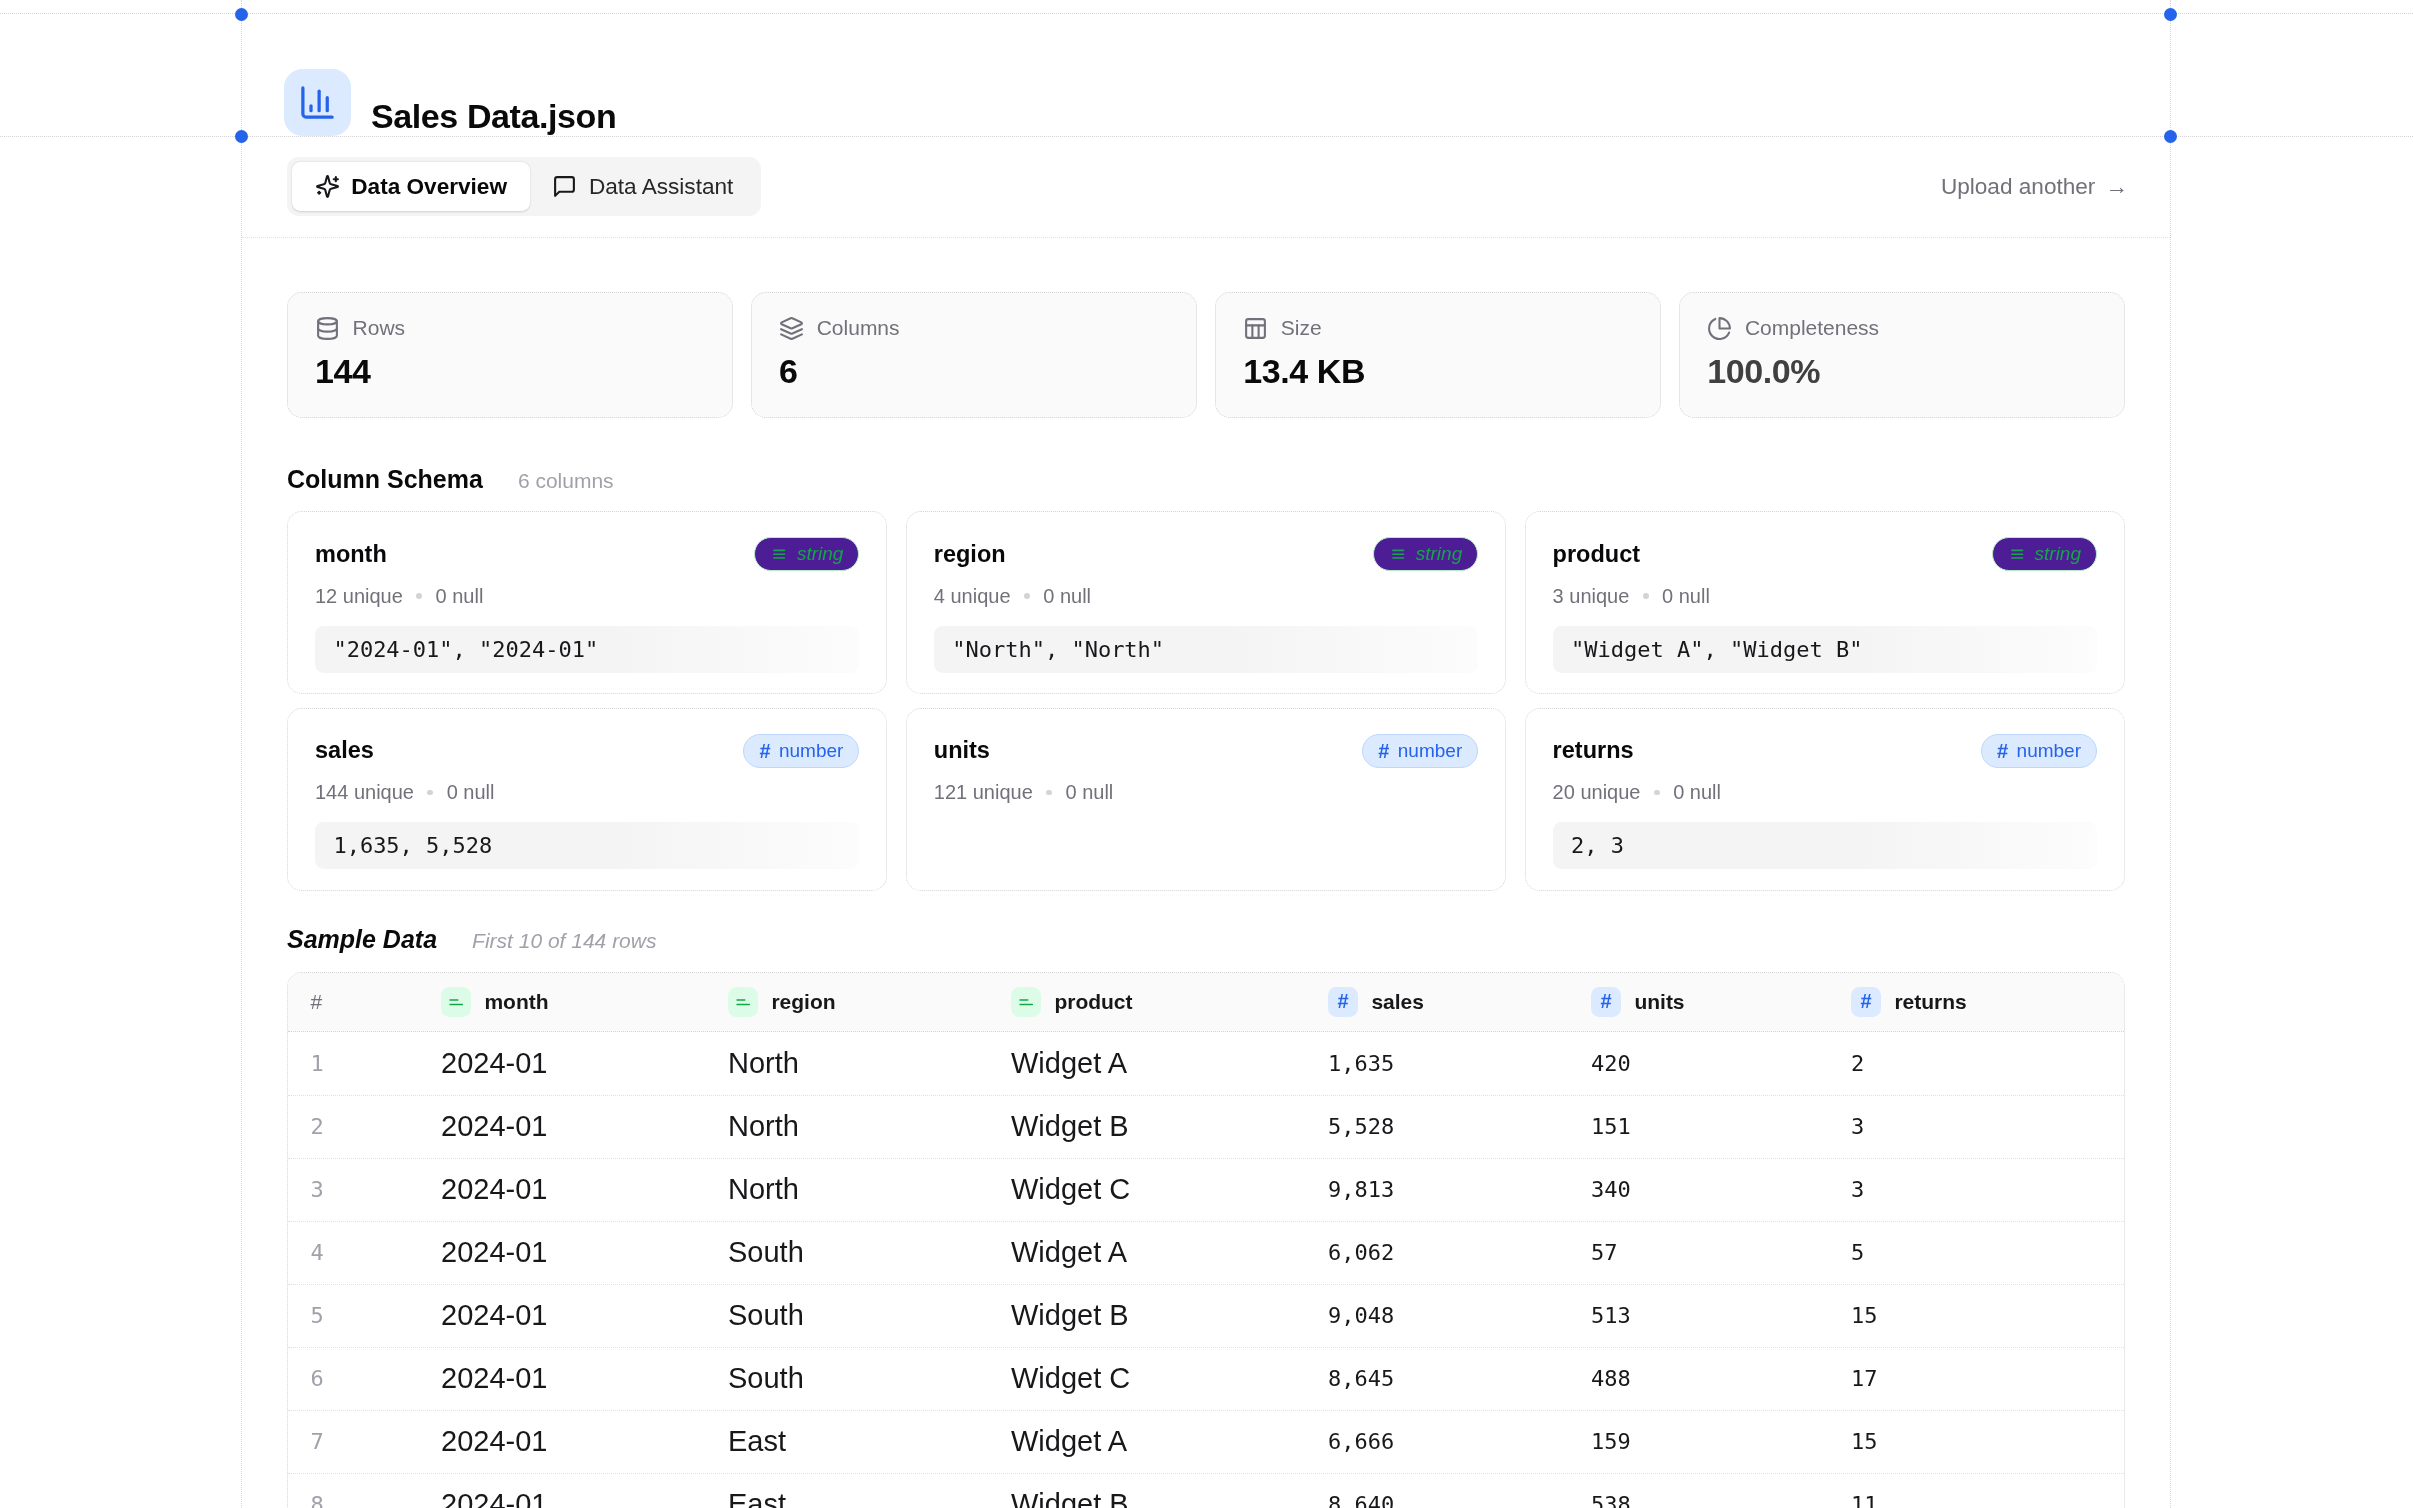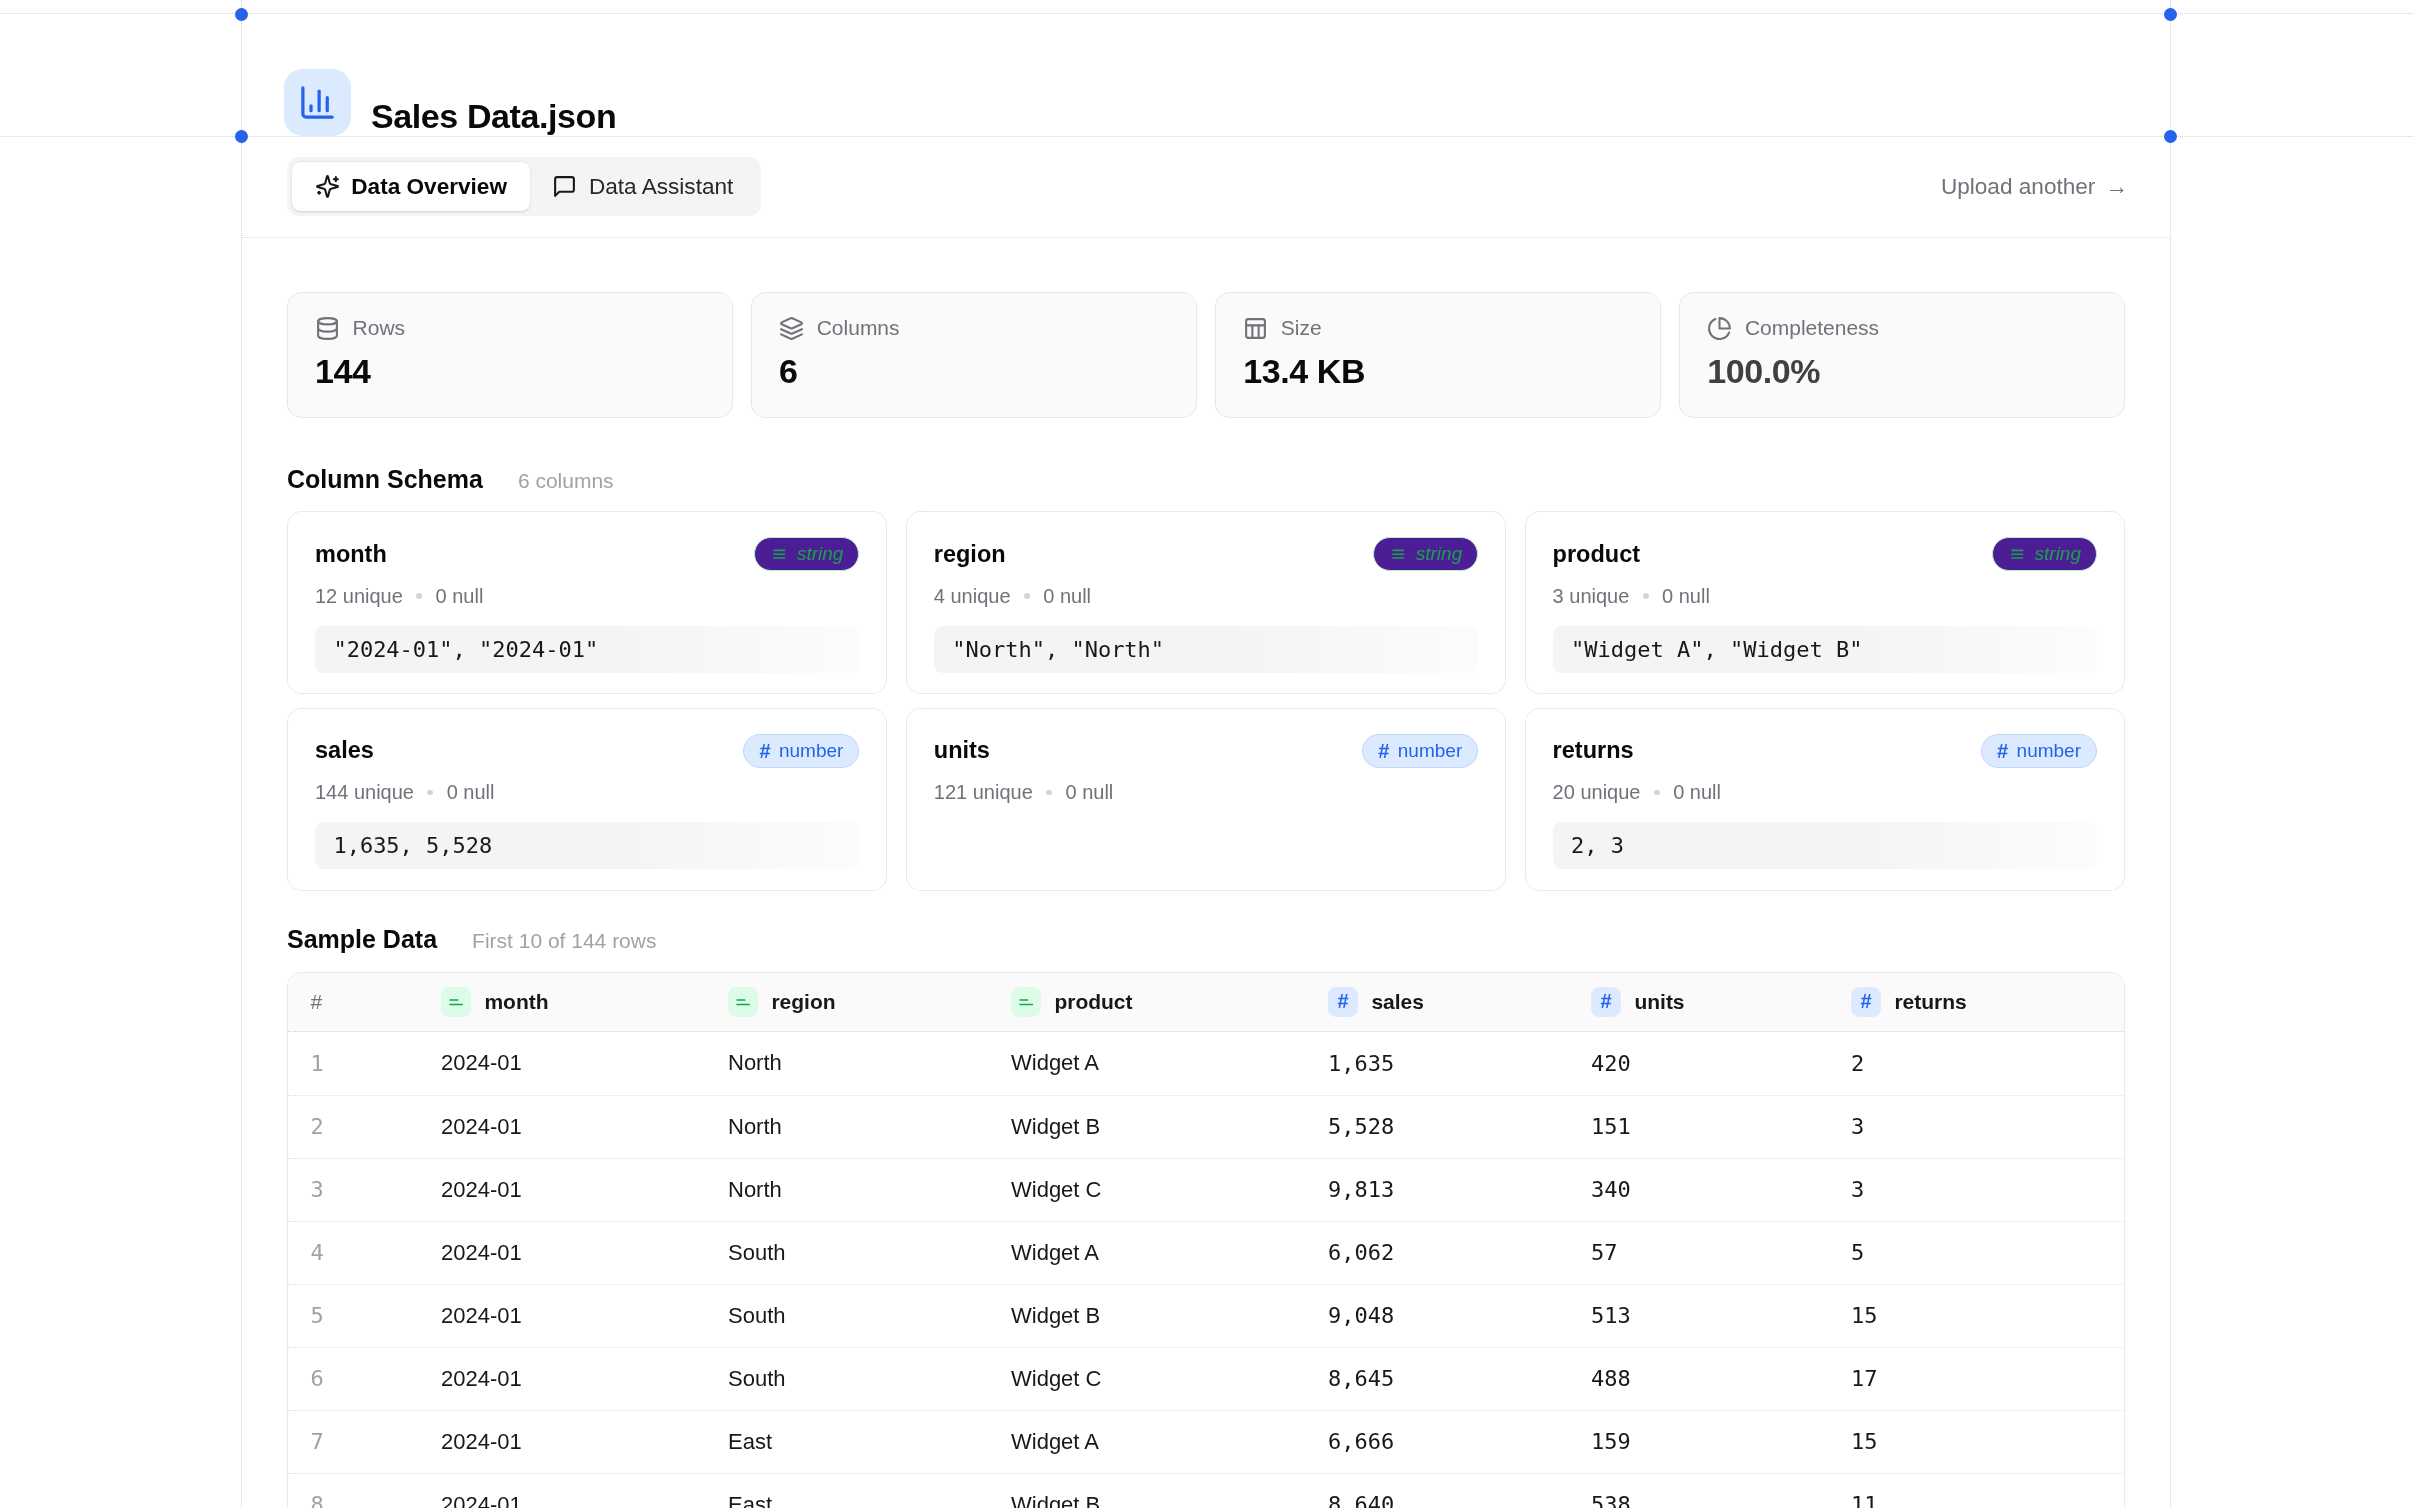--- a/index.html
+++ b/index.html
@@ -39,21 +39,21 @@
   .stat-card { height: 126px; border: 1.7px dotted #d4d4d8; border-radius: 15px; background: #fafafa; padding: 22.6px 27px; }
   .stat-top { display: flex; align-items: center; gap: 12.6px; }
   .stat-top svg { width: 25px; height: 25px; stroke: #71717a; flex: 0 0 auto; }
   .stat-label { font-size: 21px; color: #71717a; }
   .stat-value { margin-top: 11.7px; font-size: 34px; font-weight: 700; color: #0a0a0a; letter-spacing: -0.4px; }
   .stat-value.green { color: #404040; }
 
   
   .section-heading { display: flex; align-items: baseline; gap: 35px; }
   .section-heading.schema { margin-top: 47px; }
-  .section-heading.sample { margin-top: 34px; }
+  .section-heading.sample { margin-top: 34px; font-style: italic; }
   .section-title { font-size: 25px; font-weight: 700; color: #0a0a0a; }
   .section-subtitle { font-size: 21px; color: #a1a1aa; }
 
   
   .schema-grid { margin-top: 17px; display: grid; grid-template-columns: repeat(3, 1fr); gap: 13.4px 18.4px; }
   .schema-card { border: 1.7px dotted #d4d4d8; border-radius: 15px; background: #fff; padding: 25px 27px; height: 183px; }
   .schema-top { display: flex; align-items: center; justify-content: space-between; }
   .col-name { font-size: 23.5px; font-weight: 600; color: #09090b; }
   .type-badge { display: inline-flex; align-items: center; gap: 8.4px; border-radius: 837px; padding: 5px 15px; font-size: 19px; font-weight: 500; }
   .type-badge svg { width: 18.4px; height: 18.4px; }
@@ -71,21 +71,21 @@
   .t-row { display: grid; grid-template-columns: 153px 287px 283px 317px 263px 260px 1fr; align-items: center; }
   .t-head { height: 59px; background: #fafafa; border-bottom: 1.7px dotted #d4d4d8; }
   .t-body-row { height: 63px; }
   .t-body-row + .t-body-row { border-top: 1.7px dotted #e0e0e4; }
   .th-cell { display: flex; align-items: center; gap: 13.4px; font-size: 21px; font-weight: 600; color: #18181b; }
   .th-cell.index { padding-left: 22.6px; font-weight: 500; color: #71717a; }
   .chip { width: 30px; height: 30px; border-radius: 8.4px; display: flex; align-items: center; justify-content: center; flex: 0 0 auto; }
   .chip.string { background: #dcfce7; }
   .chip.string svg { width: 18.4px; height: 18.4px; stroke: #16a34a; }
   .chip.number { background: #dbeafe; color: #2563eb; font-size: 20px; font-weight: 600; }
-  .td { font-size: 22px; color: #18181b; }
+  .td { font-size: 29px; color: #18181b; }
   .td.index { padding-left: 22.6px; font-family: "DejaVu Sans Mono", monospace; font-size: 22px; color: #a1a1aa; }
   .td.mono { font-family: "DejaVu Sans Mono", monospace; font-size: 22px; }
 </style>
 </head>
 <body>
 
 <div class="guide-h" style="top:13.4px"></div>
 <div class="guide-h" style="top:136px"></div>
 <div class="guide-v" style="left:241px"></div>
 <div class="guide-v" style="left:2170px"></div>

